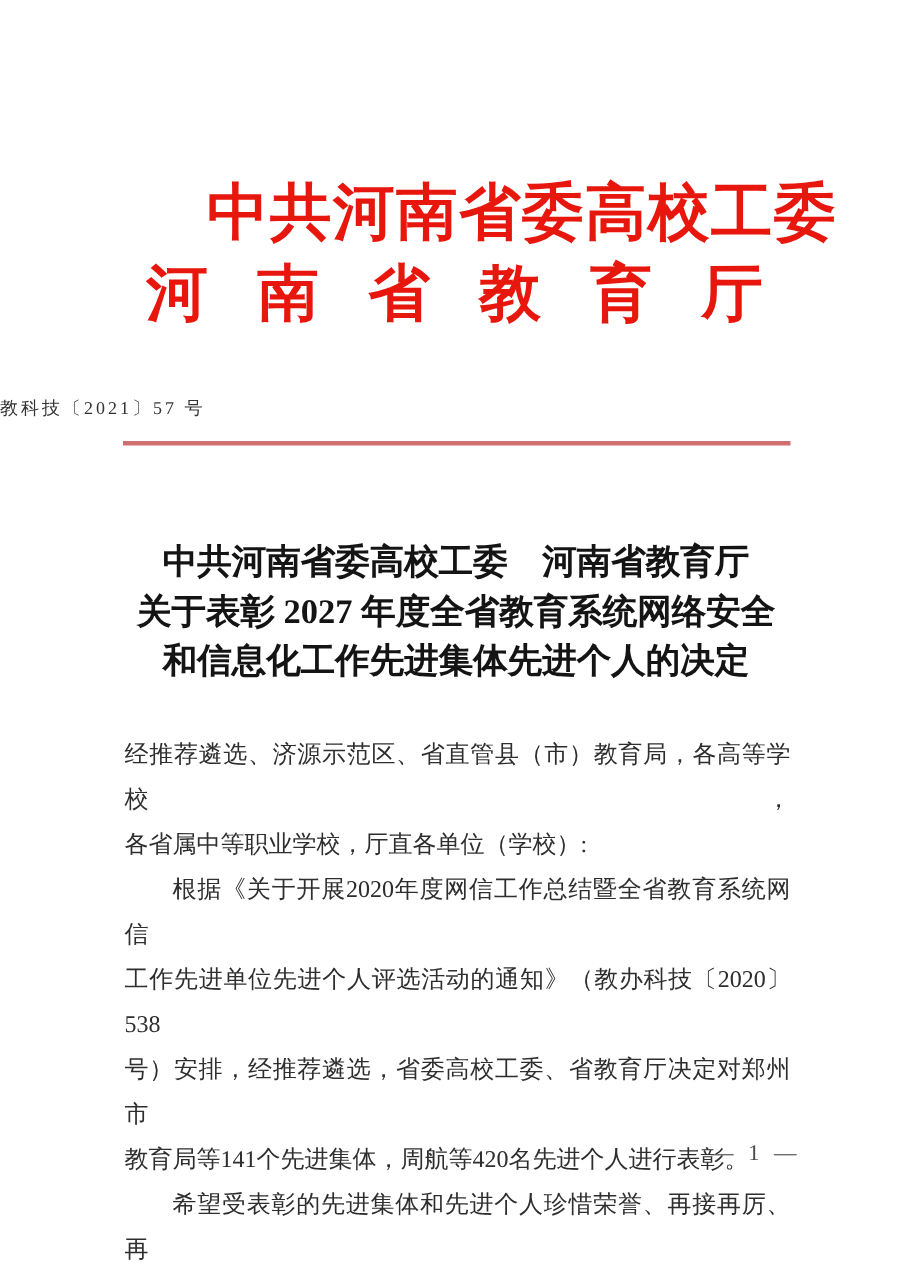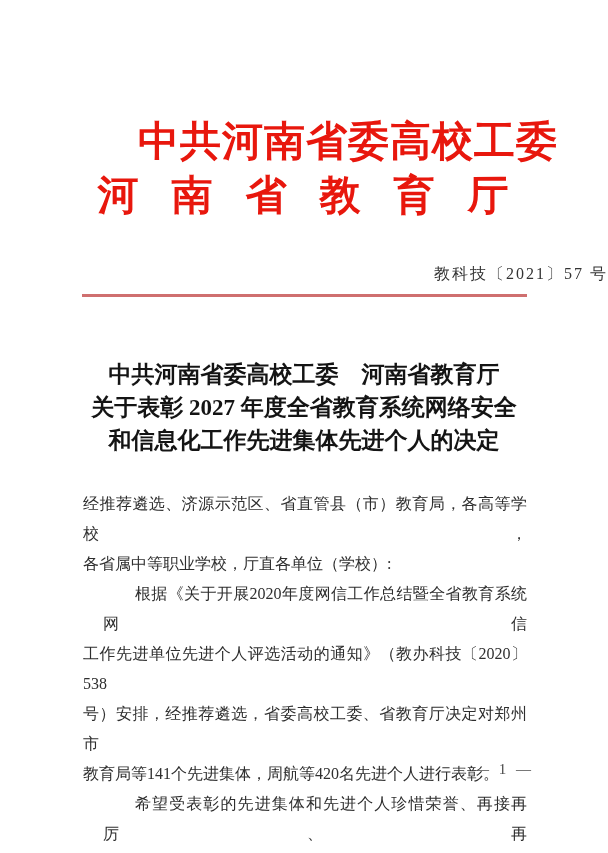--- a/index.html
+++ b/index.html
@@ -44,22 +44,22 @@
     padding-left: 31px;
     box-sizing: border-box;
     white-space: nowrap;
   }
   
   .doc-number {
     position: absolute;
     top: 264px;
     left: 0;
     width: 100%;
-    text-align: right;
-    font-size: 16px;
+    text-align: left;
+    font-size: 12px;
     letter-spacing: 2px;
     color: #333333;
     white-space: nowrap;
   }
   
   .red-rule {
     position: absolute;
     top: 294px;
     left: 82px;
     width: 445px;
@@ -84,21 +84,21 @@
     position: absolute;
     top: 489px;
     left: 83px;
     width: 444px;
     font-size: 16px;
     color: #2e2e2e;
     line-height: 30px;
   }
   .b-line { text-align: justify; }
   .b-line.stretch { text-align-last: justify; }
-  .b-line.indent { text-indent: 2em; margin-left: 20px; }
+  .b-line.indent { text-indent: 2em; }
   
   .page-number {
     position: absolute;
     top: 761px;
     right: 74px;
     font-size: 15px;
     letter-spacing: 3px;
     color: #4a4a4a;
     white-space: nowrap;
   }

